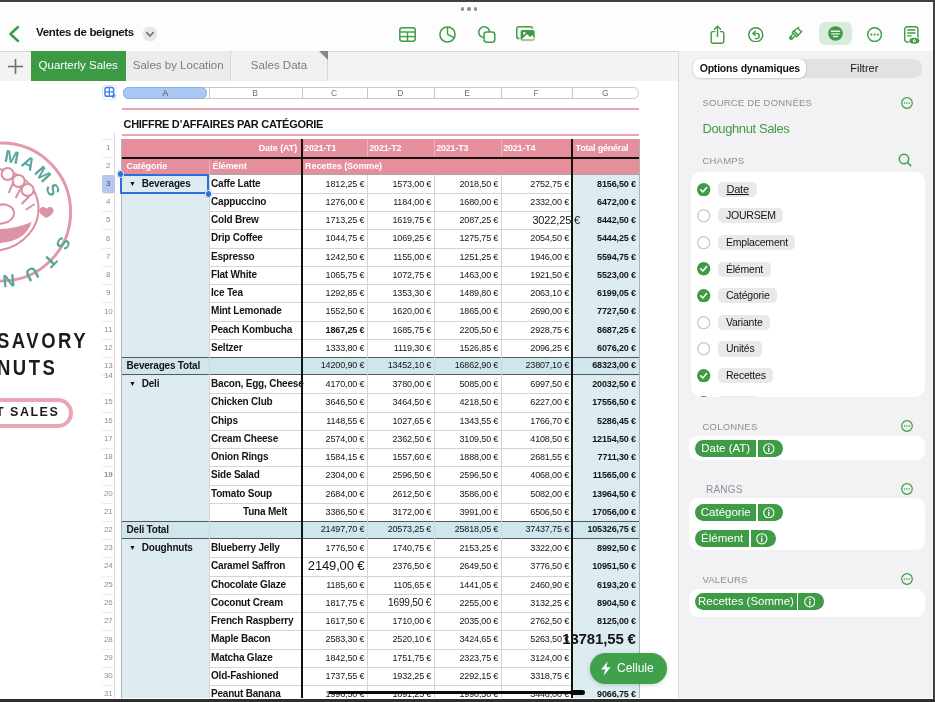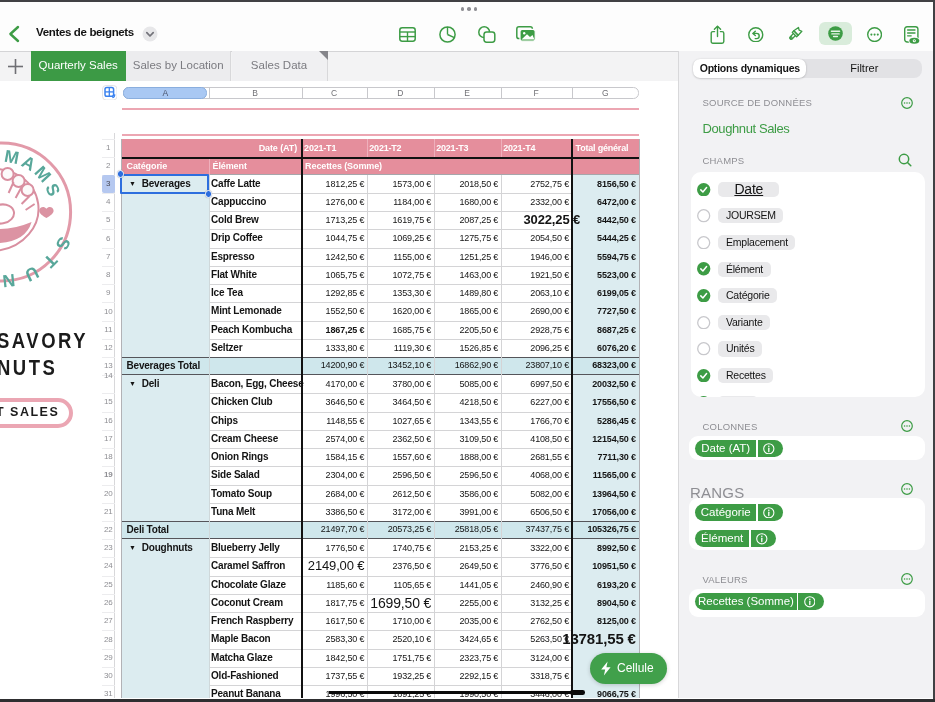--- a/index.html
+++ b/index.html
@@ -212,20 +212,21 @@
 <div class="abs" style="left:102.1px;top:480.11499999999995px;width:12.5px;height:10px;font-size:8px;line-height:10px;text-align:center;color:#8e8e93;">24</div>
 <div class="abs" style="left:102.1px;top:498.3949999999999px;width:12.5px;height:10px;font-size:8px;line-height:10px;text-align:center;color:#8e8e93;">25</div>
 <div class="abs" style="left:102.1px;top:516.6750000000001px;width:12.5px;height:10px;font-size:8px;line-height:10px;text-align:center;color:#8e8e93;">26</div>
 <div class="abs" style="left:102.1px;top:534.955px;width:12.5px;height:10px;font-size:8px;line-height:10px;text-align:center;color:#8e8e93;">27</div>
 <div class="abs" style="left:102.1px;top:553.235px;width:12.5px;height:10px;font-size:8px;line-height:10px;text-align:center;color:#8e8e93;">28</div>
 <div class="abs" style="left:102.1px;top:571.5150000000001px;width:12.5px;height:10px;font-size:8px;line-height:10px;text-align:center;color:#8e8e93;">29</div>
 <div class="abs" style="left:102.1px;top:589.7950000000001px;width:12.5px;height:10px;font-size:8px;line-height:10px;text-align:center;color:#8e8e93;">30</div>
 <div class="abs" style="left:102.1px;top:608.075px;width:12.5px;height:10px;font-size:8px;line-height:10px;text-align:center;color:#8e8e93;">31</div>
 <div class="abs" style="left:122.0px;top:26.299999999999997px;width:517.3px;height:2.2px;background:#eca6b2;"></div>
 <div class="abs" style="left:122.0px;top:52.89999999999999px;width:517.3px;height:2.2px;background:#eca6b2;"></div>
+<div class="abs" style="left:123.5px;top:37.2px;width:400px;height:12px;font-size:11px;letter-spacing:-0.3px;font-weight:bold;color:#141414;">CHIFFRE D’AFFAIRES PAR CATÉGORIE</div>
 <div class="abs" style="left:122.0px;top:57.7px;width:517.3px;height:18.2px;background:#e58e9c;"></div>
 <div class="abs" style="left:122.0px;top:57.7px;width:179.60000000000002px;height:18.2px;font-size:9px;letter-spacing:-0.1px;font-weight:bold;color:#fff;line-height:18.2px;text-align:right;padding-right:4.5px;">Date (AT)</div>
 <div class="abs" style="left:304.1px;top:57.7px;height:18.2px;font-size:9px;letter-spacing:-0.2px;font-weight:bold;color:#fff;line-height:18.2px;">2021-T1</div>
 <div class="abs" style="left:369.3px;top:57.7px;height:18.2px;font-size:9px;letter-spacing:-0.2px;font-weight:bold;color:#fff;line-height:18.2px;">2021-T2</div>
 <div class="abs" style="left:436.2px;top:57.7px;height:18.2px;font-size:9px;letter-spacing:-0.2px;font-weight:bold;color:#fff;line-height:18.2px;">2021-T3</div>
 <div class="abs" style="left:503.2px;top:57.7px;height:18.2px;font-size:9px;letter-spacing:-0.2px;font-weight:bold;color:#fff;line-height:18.2px;">2021-T4</div>
 <div class="abs" style="left:575.5px;top:57.7px;height:18.2px;font-size:9px;letter-spacing:-0.2px;font-weight:bold;color:#fff;line-height:18.2px;">Total général</div>
 <div class="abs" style="left:366.8px;top:57.7px;width:1px;height:18.2px;background:#efb0bc;"></div>
 <div class="abs" style="left:433.7px;top:57.7px;width:1px;height:18.2px;background:#efb0bc;"></div>
 <div class="abs" style="left:500.7px;top:57.7px;width:1px;height:18.2px;background:#efb0bc;"></div>
@@ -256,21 +257,21 @@
 <div class="abs" style="right:246.8px;top:111.57000000000001px;height:18.27px;line-height:18.27px;font-size:9px;letter-spacing:-0.15px;font-weight:normal;color:#141414;">1184,00&nbsp;€</div>
 <div class="abs" style="right:179.8px;top:111.57000000000001px;height:18.27px;line-height:18.27px;font-size:9px;letter-spacing:-0.15px;font-weight:normal;color:#141414;">1680,00&nbsp;€</div>
 <div class="abs" style="right:109.0px;top:111.57000000000001px;height:18.27px;line-height:18.27px;font-size:9px;letter-spacing:-0.15px;font-weight:normal;color:#141414;">2332,00&nbsp;€</div>
 <div class="abs" style="right:42.200000000000045px;top:111.57000000000001px;height:18.27px;line-height:18.27px;font-size:9px;letter-spacing:-0.15px;font-weight:bold;color:#141414;">6472,00&nbsp;€</div>
 <div class="abs" style="left:571.5px;top:129.83999999999997px;width:67.79999999999995px;height:18.27000000000001px;background:#dcecf0;"></div>
 <div class="abs" style="left:211px;top:129.83999999999997px;height:18.27px;line-height:18.27px;font-size:10px;letter-spacing:-0.2px;font-weight:bold;color:#141414;white-space:nowrap;">Cold Brew</div>
 <div class="abs" style="left:208.5px;top:148.11px;width:430.79999999999995px;height:1px;background:#d4d4d6;"></div>
 <div class="abs" style="right:313.7px;top:129.83999999999997px;height:18.27px;line-height:18.27px;font-size:9px;letter-spacing:-0.15px;font-weight:normal;color:#141414;">1713,25&nbsp;€</div>
 <div class="abs" style="right:246.8px;top:129.83999999999997px;height:18.27px;line-height:18.27px;font-size:9px;letter-spacing:-0.15px;font-weight:normal;color:#141414;">1619,75&nbsp;€</div>
 <div class="abs" style="right:179.8px;top:129.83999999999997px;height:18.27px;line-height:18.27px;font-size:9px;letter-spacing:-0.15px;font-weight:normal;color:#141414;">2087,25&nbsp;€</div>
-<div class="abs" style="right:98px;top:129.83999999999997px;height:18.27px;line-height:18.27px;font-size:13px;letter-spacing:-0.15px;font-weight:bold;color:#141414;">3022,25&nbsp;€</div>
+<div class="abs" style="right:98px;top:129.83999999999997px;height:18.27px;line-height:18.27px;font-size:11px;letter-spacing:-0.15px;font-weight:normal;color:#141414;">3022,25&nbsp;€</div>
 <div class="abs" style="right:42.200000000000045px;top:129.83999999999997px;height:18.27px;line-height:18.27px;font-size:9px;letter-spacing:-0.15px;font-weight:bold;color:#141414;">8442,50&nbsp;€</div>
 <div class="abs" style="left:571.5px;top:148.11px;width:67.79999999999995px;height:18.27000000000001px;background:#dcecf0;"></div>
 <div class="abs" style="left:211px;top:148.11px;height:18.27px;line-height:18.27px;font-size:10px;letter-spacing:-0.2px;font-weight:bold;color:#141414;white-space:nowrap;">Drip Coffee</div>
 <div class="abs" style="left:208.5px;top:166.38px;width:430.79999999999995px;height:1px;background:#d4d4d6;"></div>
 <div class="abs" style="right:313.7px;top:148.11px;height:18.27px;line-height:18.27px;font-size:9px;letter-spacing:-0.15px;font-weight:normal;color:#141414;">1044,75&nbsp;€</div>
 <div class="abs" style="right:246.8px;top:148.11px;height:18.27px;line-height:18.27px;font-size:9px;letter-spacing:-0.15px;font-weight:normal;color:#141414;">1069,25&nbsp;€</div>
 <div class="abs" style="right:179.8px;top:148.11px;height:18.27px;line-height:18.27px;font-size:9px;letter-spacing:-0.15px;font-weight:normal;color:#141414;">1275,75&nbsp;€</div>
 <div class="abs" style="right:109.0px;top:148.11px;height:18.27px;line-height:18.27px;font-size:9px;letter-spacing:-0.15px;font-weight:normal;color:#141414;">2054,50&nbsp;€</div>
 <div class="abs" style="right:42.200000000000045px;top:148.11px;height:18.27px;line-height:18.27px;font-size:9px;letter-spacing:-0.15px;font-weight:bold;color:#141414;">5444,25&nbsp;€</div>
 <div class="abs" style="left:571.5px;top:166.38px;width:67.79999999999995px;height:18.269999999999982px;background:#dcecf0;"></div>
@@ -378,21 +379,21 @@
 <div class="abs" style="right:42.200000000000045px;top:385.05px;height:18.27px;line-height:18.27px;font-size:9px;letter-spacing:-0.15px;font-weight:bold;color:#141414;">11565,00&nbsp;€</div>
 <div class="abs" style="left:571.5px;top:403.32px;width:67.79999999999995px;height:18.269999999999982px;background:#dcecf0;"></div>
 <div class="abs" style="left:211px;top:403.32px;height:18.27px;line-height:18.27px;font-size:10px;letter-spacing:-0.2px;font-weight:bold;color:#141414;white-space:nowrap;">Tomato Soup</div>
 <div class="abs" style="left:208.5px;top:421.59px;width:430.79999999999995px;height:1px;background:#d4d4d6;"></div>
 <div class="abs" style="right:313.7px;top:403.32px;height:18.27px;line-height:18.27px;font-size:9px;letter-spacing:-0.15px;font-weight:normal;color:#141414;">2684,00&nbsp;€</div>
 <div class="abs" style="right:246.8px;top:403.32px;height:18.27px;line-height:18.27px;font-size:9px;letter-spacing:-0.15px;font-weight:normal;color:#141414;">2612,50&nbsp;€</div>
 <div class="abs" style="right:179.8px;top:403.32px;height:18.27px;line-height:18.27px;font-size:9px;letter-spacing:-0.15px;font-weight:normal;color:#141414;">3586,00&nbsp;€</div>
 <div class="abs" style="right:109.0px;top:403.32px;height:18.27px;line-height:18.27px;font-size:9px;letter-spacing:-0.15px;font-weight:normal;color:#141414;">5082,00&nbsp;€</div>
 <div class="abs" style="right:42.200000000000045px;top:403.32px;height:18.27px;line-height:18.27px;font-size:9px;letter-spacing:-0.15px;font-weight:bold;color:#141414;">13964,50&nbsp;€</div>
 <div class="abs" style="left:571.5px;top:421.59px;width:67.79999999999995px;height:18.269999999999982px;background:#dcecf0;"></div>
-<div class="abs" style="left:211px;top:421.59px;height:18.27px;line-height:18.27px;font-size:10px;letter-spacing:-0.2px;font-weight:bold;color:#141414;white-space:nowrap;">Tuna Melt</div>
+<div class="abs" style="left:211px;top:421.59px;height:18.27px;line-height:18.27px;font-size:10px;letter-spacing:-0.2px;font-weight:bold;color:#141414;white-space:nowrap;padding-left:32px;">Tuna Melt</div>
 <div class="abs" style="left:208.5px;top:439.85999999999996px;width:430.79999999999995px;height:1px;background:#d4d4d6;"></div>
 <div class="abs" style="right:313.7px;top:421.59px;height:18.27px;line-height:18.27px;font-size:9px;letter-spacing:-0.15px;font-weight:normal;color:#141414;">3386,50&nbsp;€</div>
 <div class="abs" style="right:246.8px;top:421.59px;height:18.27px;line-height:18.27px;font-size:9px;letter-spacing:-0.15px;font-weight:normal;color:#141414;">3172,00&nbsp;€</div>
 <div class="abs" style="right:179.8px;top:421.59px;height:18.27px;line-height:18.27px;font-size:9px;letter-spacing:-0.15px;font-weight:normal;color:#141414;">3991,00&nbsp;€</div>
 <div class="abs" style="right:109.0px;top:421.59px;height:18.27px;line-height:18.27px;font-size:9px;letter-spacing:-0.15px;font-weight:normal;color:#141414;">6506,50&nbsp;€</div>
 <div class="abs" style="right:42.200000000000045px;top:421.59px;height:18.27px;line-height:18.27px;font-size:9px;letter-spacing:-0.15px;font-weight:bold;color:#141414;">17056,00&nbsp;€</div>
 <div class="abs" style="left:122.0px;top:439.90000000000003px;width:517.3px;height:17.8px;background:#cfe7ec;border-top:1px solid #55555a;border-bottom:1px solid #55555a;"></div>
 <div class="abs" style="left:126.5px;top:439.90000000000003px;height:17.8px;line-height:17.8px;font-size:10px;letter-spacing:-0.2px;font-weight:bold;color:#141414;">Deli Total</div>
 <div class="abs" style="right:313.7px;top:439.90000000000003px;height:17.8px;line-height:17.8px;font-size:9px;letter-spacing:-0.15px;font-weight:normal;color:#141414;">21497,70&nbsp;€</div>
 <div class="abs" style="right:246.8px;top:439.90000000000003px;height:17.8px;line-height:17.8px;font-size:9px;letter-spacing:-0.15px;font-weight:normal;color:#141414;">20573,25&nbsp;€</div>
@@ -420,21 +421,21 @@
 <div class="abs" style="left:208.5px;top:512.53px;width:430.79999999999995px;height:1px;background:#d4d4d6;"></div>
 <div class="abs" style="right:313.7px;top:494.25999999999993px;height:18.27px;line-height:18.27px;font-size:9px;letter-spacing:-0.15px;font-weight:normal;color:#141414;">1185,60&nbsp;€</div>
 <div class="abs" style="right:246.8px;top:494.25999999999993px;height:18.27px;line-height:18.27px;font-size:9px;letter-spacing:-0.15px;font-weight:normal;color:#141414;">1105,65&nbsp;€</div>
 <div class="abs" style="right:179.8px;top:494.25999999999993px;height:18.27px;line-height:18.27px;font-size:9px;letter-spacing:-0.15px;font-weight:normal;color:#141414;">1441,05&nbsp;€</div>
 <div class="abs" style="right:109.0px;top:494.25999999999993px;height:18.27px;line-height:18.27px;font-size:9px;letter-spacing:-0.15px;font-weight:normal;color:#141414;">2460,90&nbsp;€</div>
 <div class="abs" style="right:42.200000000000045px;top:494.25999999999993px;height:18.27px;line-height:18.27px;font-size:9px;letter-spacing:-0.15px;font-weight:bold;color:#141414;">6193,20&nbsp;€</div>
 <div class="abs" style="left:571.5px;top:512.5400000000001px;width:67.79999999999995px;height:18.269999999999982px;background:#dcecf0;"></div>
 <div class="abs" style="left:211px;top:512.5400000000001px;height:18.27px;line-height:18.27px;font-size:10px;letter-spacing:-0.2px;font-weight:bold;color:#141414;white-space:nowrap;">Coconut Cream</div>
 <div class="abs" style="left:208.5px;top:530.8100000000001px;width:430.79999999999995px;height:1px;background:#d4d4d6;"></div>
 <div class="abs" style="right:313.7px;top:512.5400000000001px;height:18.27px;line-height:18.27px;font-size:9px;letter-spacing:-0.15px;font-weight:normal;color:#141414;">1817,75&nbsp;€</div>
-<div class="abs" style="right:246.8px;top:512.5400000000001px;height:18.27px;line-height:18.27px;font-size:14px;letter-spacing:-0.15px;font-weight:normal;color:#141414;">1699,50&nbsp;€</div>
+<div class="abs" style="right:246.8px;top:512.5400000000001px;height:18.27px;line-height:18.27px;font-size:10px;letter-spacing:-0.15px;font-weight:normal;color:#141414;">1699,50&nbsp;€</div>
 <div class="abs" style="right:179.8px;top:512.5400000000001px;height:18.27px;line-height:18.27px;font-size:9px;letter-spacing:-0.15px;font-weight:normal;color:#141414;">2255,00&nbsp;€</div>
 <div class="abs" style="right:109.0px;top:512.5400000000001px;height:18.27px;line-height:18.27px;font-size:9px;letter-spacing:-0.15px;font-weight:normal;color:#141414;">3132,25&nbsp;€</div>
 <div class="abs" style="right:42.200000000000045px;top:512.5400000000001px;height:18.27px;line-height:18.27px;font-size:9px;letter-spacing:-0.15px;font-weight:bold;color:#141414;">8904,50&nbsp;€</div>
 <div class="abs" style="left:571.5px;top:530.82px;width:67.79999999999995px;height:18.269999999999982px;background:#dcecf0;"></div>
 <div class="abs" style="left:211px;top:530.82px;height:18.27px;line-height:18.27px;font-size:10px;letter-spacing:-0.2px;font-weight:bold;color:#141414;white-space:nowrap;">French Raspberry</div>
 <div class="abs" style="left:208.5px;top:549.09px;width:430.79999999999995px;height:1px;background:#d4d4d6;"></div>
 <div class="abs" style="right:313.7px;top:530.82px;height:18.27px;line-height:18.27px;font-size:9px;letter-spacing:-0.15px;font-weight:normal;color:#141414;">1617,50&nbsp;€</div>
 <div class="abs" style="right:246.8px;top:530.82px;height:18.27px;line-height:18.27px;font-size:9px;letter-spacing:-0.15px;font-weight:normal;color:#141414;">1710,00&nbsp;€</div>
 <div class="abs" style="right:179.8px;top:530.82px;height:18.27px;line-height:18.27px;font-size:9px;letter-spacing:-0.15px;font-weight:normal;color:#141414;">2035,00&nbsp;€</div>
 <div class="abs" style="right:109.0px;top:530.82px;height:18.27px;line-height:18.27px;font-size:9px;letter-spacing:-0.15px;font-weight:normal;color:#141414;">2762,50&nbsp;€</div>
@@ -506,21 +507,21 @@
 <div class="abs" style="left:23.5px;top:103.6px;font-size:9.5px;color:#8e8e93;letter-spacing:0.2px;">CHAMPS</div>
 <svg class="ic" style="left:218.5px;top:101.6px;" width="14" height="14" viewBox="0 0 14 14">
 <circle cx="6" cy="6" r="4.7" fill="none" stroke="#3d9c45" stroke-width="1.5"></circle>
 <line x1="9.5" y1="9.5" x2="12.8" y2="12.8" stroke="#3d9c45" stroke-width="1.5" stroke-linecap="round"></line>
     </svg>
 <div class="abs" style="left:11.5px;top:120.9px;width:234px;height:225px;background:#fff;border-radius:10px;overflow:hidden;">
 <svg class="ic" style="left:6.7000000000000455px;top:10.3px;" width="13.4" height="13.4" viewBox="0 0 13.4 13.4">
 <circle cx="6.7" cy="6.7" r="6.7" fill="#3d9c45"></circle>
 <polyline points="3.8,6.9 5.9,9 9.6,4.6" fill="none" stroke="#fff" stroke-width="1.5" stroke-linecap="round" stroke-linejoin="round"></polyline>
       </svg>
-<div class="abs" style="left:27.899999999999977px;top:9.4px;height:15.2px;line-height:15.2px;background:#e9e9eb;border-radius:5px;padding:0 16px;font-size:14px;letter-spacing:-0.2px;color:#141414;display:inline-block;text-decoration:underline;">Date</div>
+<div class="abs" style="left:27.899999999999977px;top:9.4px;height:15.2px;line-height:15.2px;background:#e9e9eb;border-radius:5px;padding:0 8px;font-size:11px;letter-spacing:-0.2px;color:#141414;display:inline-block;text-decoration:underline;">Date</div>
 <svg class="ic" style="left:6.7000000000000455px;top:36.92px;" width="13.4" height="13.4" viewBox="0 0 13.4 13.4">
 <circle cx="6.7" cy="6.7" r="6" fill="#fff" stroke="#c8c8cc" stroke-width="1.3"></circle>
       </svg>
 <div class="abs" style="left:27.899999999999977px;top:36.02px;height:15.2px;line-height:15.2px;background:#e9e9eb;border-radius:5px;padding:0 7.5px;font-size:10.5px;letter-spacing:-0.2px;color:#141414;display:inline-block;">JOURSEM</div>
 <svg class="ic" style="left:6.7000000000000455px;top:63.540000000000006px;" width="13.4" height="13.4" viewBox="0 0 13.4 13.4">
 <circle cx="6.7" cy="6.7" r="6" fill="#fff" stroke="#c8c8cc" stroke-width="1.3"></circle>
       </svg>
 <div class="abs" style="left:27.899999999999977px;top:62.64000000000001px;height:15.2px;line-height:15.2px;background:#e9e9eb;border-radius:5px;padding:0 7.5px;font-size:10.5px;letter-spacing:-0.2px;color:#141414;display:inline-block;">Emplacement</div>
 <svg class="ic" style="left:6.7000000000000455px;top:90.16000000000001px;" width="13.4" height="13.4" viewBox="0 0 13.4 13.4">
 <circle cx="6.7" cy="6.7" r="6.7" fill="#3d9c45"></circle>
@@ -560,21 +561,21 @@
 <div class="abs" style="left:10px;top:385.1px;width:235.5px;height:23.7px;background:#fff;border-radius:9px;"></div>
 <div class="abs" style="left:16.200000000000045px;top:388.8px;width:88px;height:16.8px;background:#3d9c45;border-radius:8.4px;">
       <div style="position:absolute;left:0;top:0;width:61px;height:16.8px;line-height:16.4px;text-align:center;font-size:11.5px;color:#fff;">Date (AT)</div>
       <div style="position:absolute;left:61px;top:0;width:1.5px;height:16.8px;background:#fff;"></div>
       <svg style="position:absolute;left:68px;top:2.6px;" width="11.6" height="11.6" viewBox="0 0 11.6 11.6">
         <circle cx="5.8" cy="5.8" r="5.1" fill="none" stroke="#fff" stroke-width="1.1"></circle>
         <line x1="5.8" y1="5.2" x2="5.8" y2="8.6" stroke="#fff" stroke-width="1.3" stroke-linecap="round"></line>
         <circle cx="5.8" cy="3.2" r="0.8" fill="#fff"></circle>
       </svg>
     </div>
-<div class="abs" style="left:11px;top:433.1px;font-size:15px;color:#8e8e93;letter-spacing:0.2px;">RANGS</div>
+<div class="abs" style="left:27px;top:433.1px;font-size:10px;color:#8e8e93;letter-spacing:0.2px;">RANGS</div>
 <svg class="ic" style="left:222px;top:431.90000000000003px;" width="12" height="12" viewBox="0 0 12 12">
       <circle cx="6" cy="6" r="5.3" fill="none" stroke="#3d9c45" stroke-width="1.2"></circle>
       <circle cx="3.6" cy="6" r="0.8" fill="#3d9c45"></circle>
       <circle cx="6" cy="6" r="0.8" fill="#3d9c45"></circle>
       <circle cx="8.4" cy="6" r="0.8" fill="#3d9c45"></circle>
     </svg>
 <div class="abs" style="left:10px;top:446.6px;width:235.5px;height:51.6px;background:#fff;border-radius:9px;"></div>
 <div class="abs" style="left:16.200000000000045px;top:452.6px;width:88px;height:16.8px;background:#3d9c45;border-radius:8.4px;">
       <div style="position:absolute;left:0;top:0;width:61px;height:16.8px;line-height:16.4px;text-align:center;font-size:11.5px;color:#fff;">Catégorie</div>
       <div style="position:absolute;left:61px;top:0;width:1.5px;height:16.8px;background:#fff;"></div>

